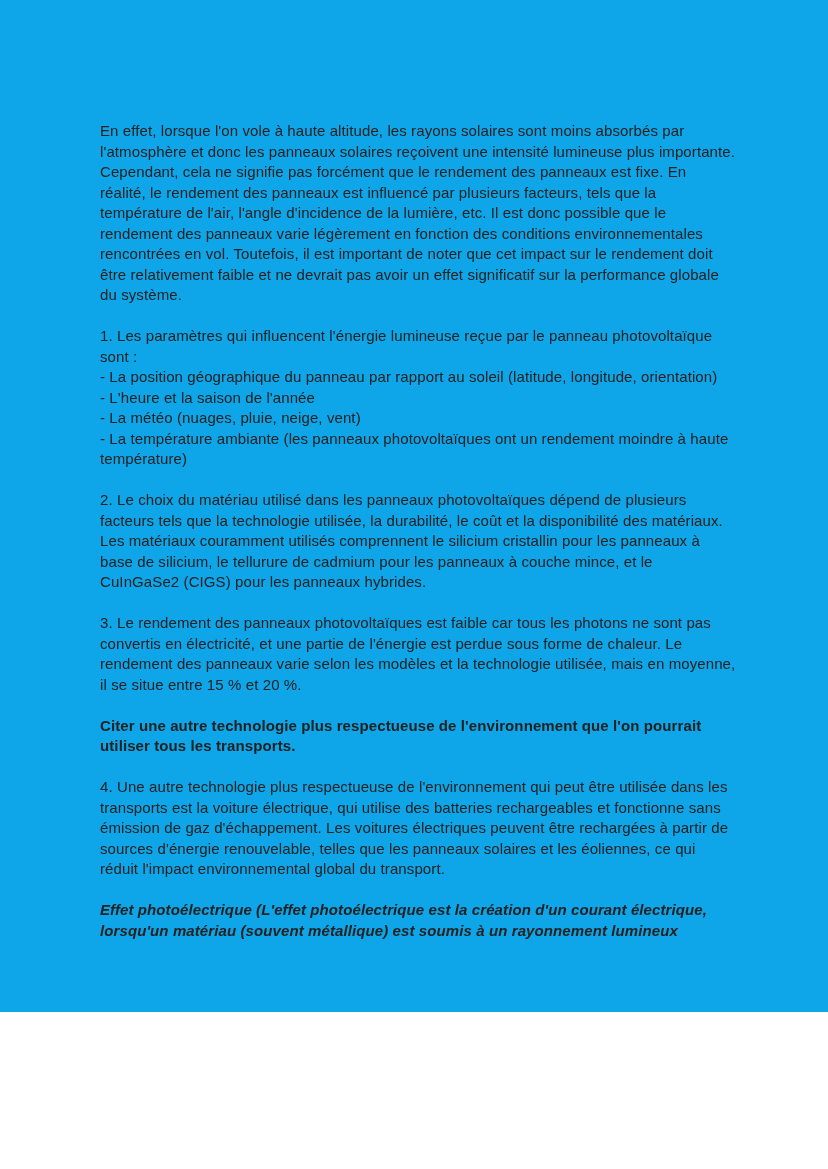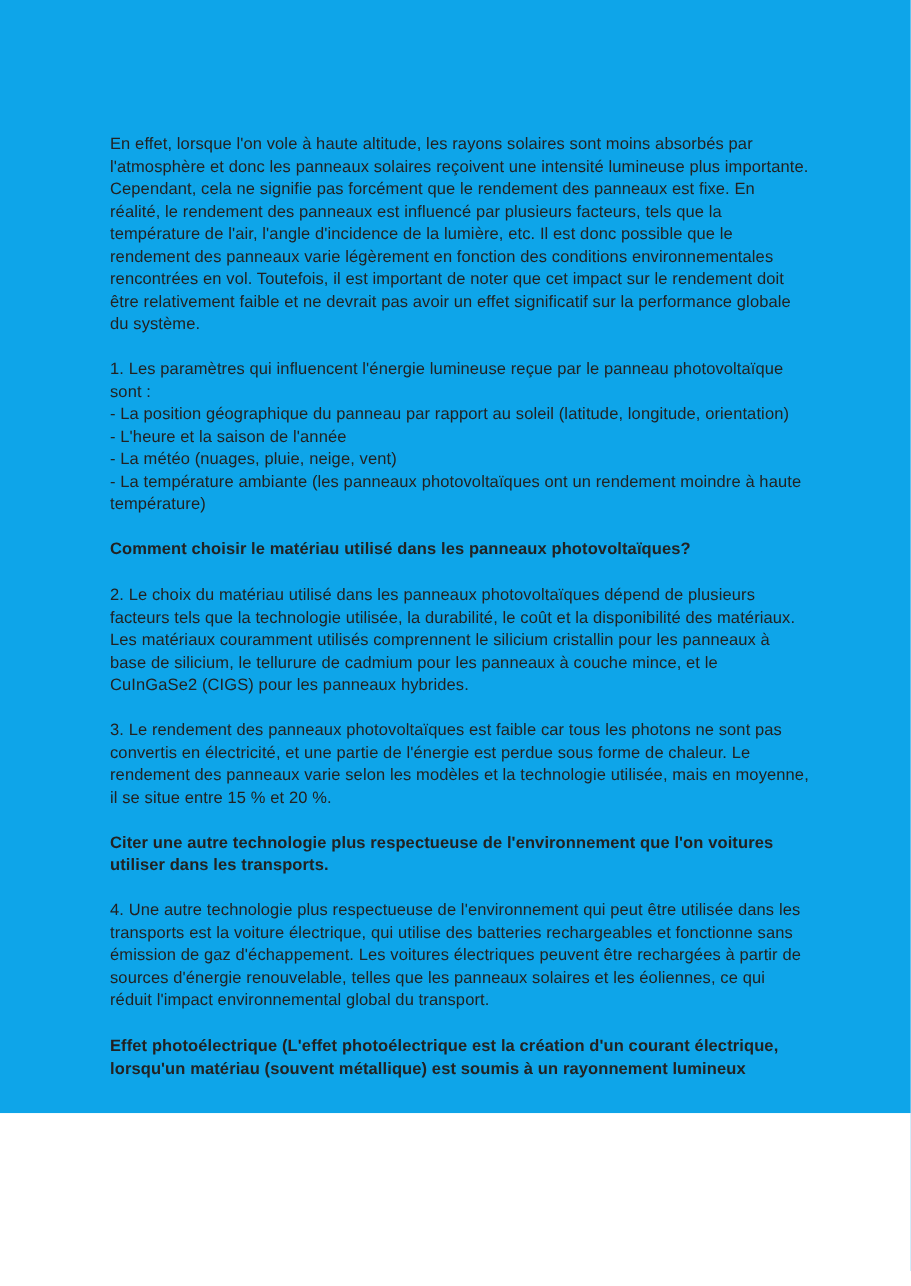--- a/index.html
+++ b/index.html
@@ -24,36 +24,36 @@
     line-height: 20.5px;
     color: #222222;
     letter-spacing: 0.1px;
   }
   .block {
     margin: 0 0 20.5px 0;
     white-space: pre-line;
   }
   .block:last-child {
     margin-bottom: 0;
+    font-style: italic;
   }
   .heading {
     font-weight: bold;
   }
 </style>
 </head>
 <body>
 
 <div class="page">
   <div class="content">
     <div class="block">En effet, lorsque l'on vole à haute altitude, les rayons solaires sont moins absorbés par l'atmosphère et donc les panneaux solaires reçoivent une intensité lumineuse plus importante. Cependant, cela ne signifie pas forcément que le rendement des panneaux est fixe. En réalité, le rendement des panneaux est influencé par plusieurs facteurs, tels que la température de l'air, l'angle d'incidence de la lumière, etc. Il est donc possible que le rendement des panneaux varie légèrement en fonction des conditions environnementales rencontrées en vol. Toutefois, il est important de noter que cet impact sur le rendement doit être relativement faible et ne devrait pas avoir un effet significatif sur la performance globale du système.</div>
     <div class="block">1. Les paramètres qui influencent l'énergie lumineuse reçue par le panneau photovoltaïque sont :
 - La position géographique du panneau par rapport au soleil (latitude, longitude, orientation)
 - L'heure et la saison de l'année
 - La météo (nuages, pluie, neige, vent)
 - La température ambiante (les panneaux photovoltaïques ont un rendement moindre à haute température)</div>
-    <div class="block heading">Comment choisir le matériau utilisé dans les panneaux photovoltaïques?</div>
     <div class="block">2. Le choix du matériau utilisé dans les panneaux photovoltaïques dépend de plusieurs facteurs tels que la technologie utilisée, la durabilité, le coût et la disponibilité des matériaux. Les matériaux couramment utilisés comprennent le silicium cristallin pour les panneaux à base de silicium, le tellurure de cadmium pour les panneaux à couche mince, et le CuInGaSe2 (CIGS) pour les panneaux hybrides.</div>
     <div class="block">3. Le rendement des panneaux photovoltaïques est faible car tous les photons ne sont pas convertis en électricité, et une partie de l'énergie est perdue sous forme de chaleur. Le rendement des panneaux varie selon les modèles et la technologie utilisée, mais en moyenne, il se situe entre 15 % et 20 %.</div>
-    <div class="block heading">Citer une autre technologie plus respectueuse de l'environnement que l'on voitures utiliser dans les transports.</div>
+    <div class="block heading">Citer une autre technologie plus respectueuse de l'environnement que l'on pourrait utiliser tous les transports.</div>
     <div class="block">4. Une autre technologie plus respectueuse de l'environnement qui peut être utilisée dans les transports est la voiture électrique, qui utilise des batteries rechargeables et fonctionne sans émission de gaz d'échappement. Les voitures électriques peuvent être rechargées à partir de sources d'énergie renouvelable, telles que les panneaux solaires et les éoliennes, ce qui réduit l'impact environnemental global du transport.</div>
     <div class="block heading">Effet photoélectrique (L'effet photoélectrique est la création d'un courant électrique, lorsqu'un matériau (souvent métallique) est soumis à un rayonnement lumineux</div>
   </div>
 </div>
 
 </body></html>

